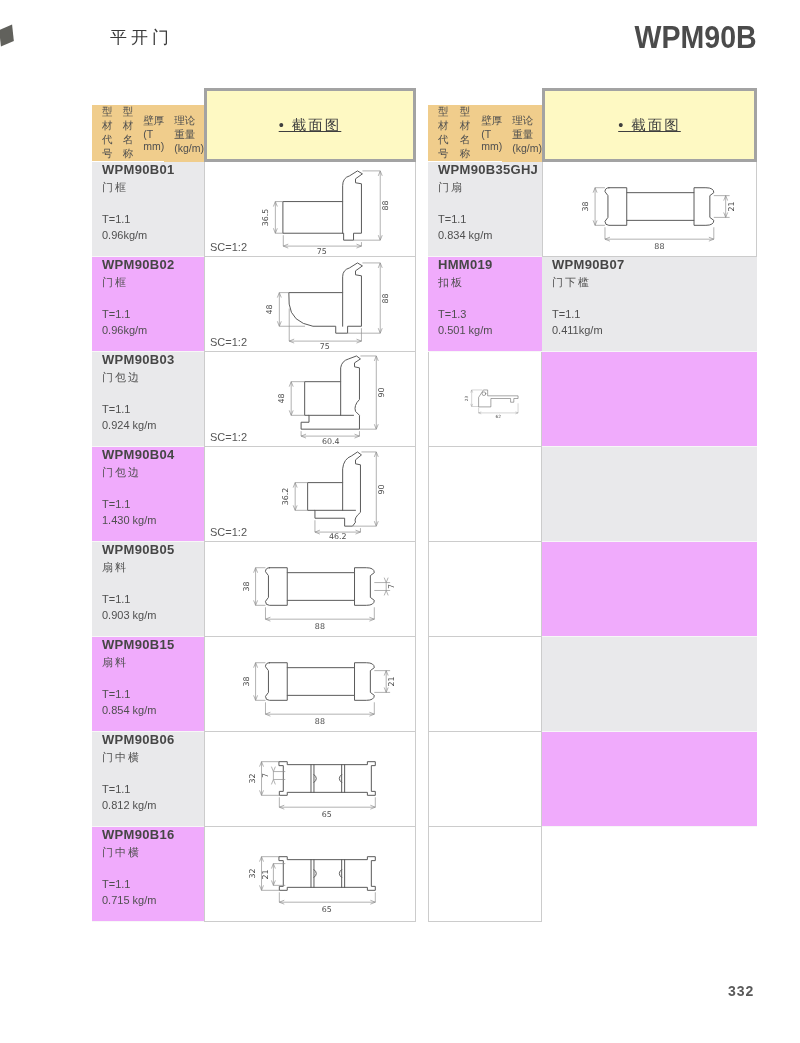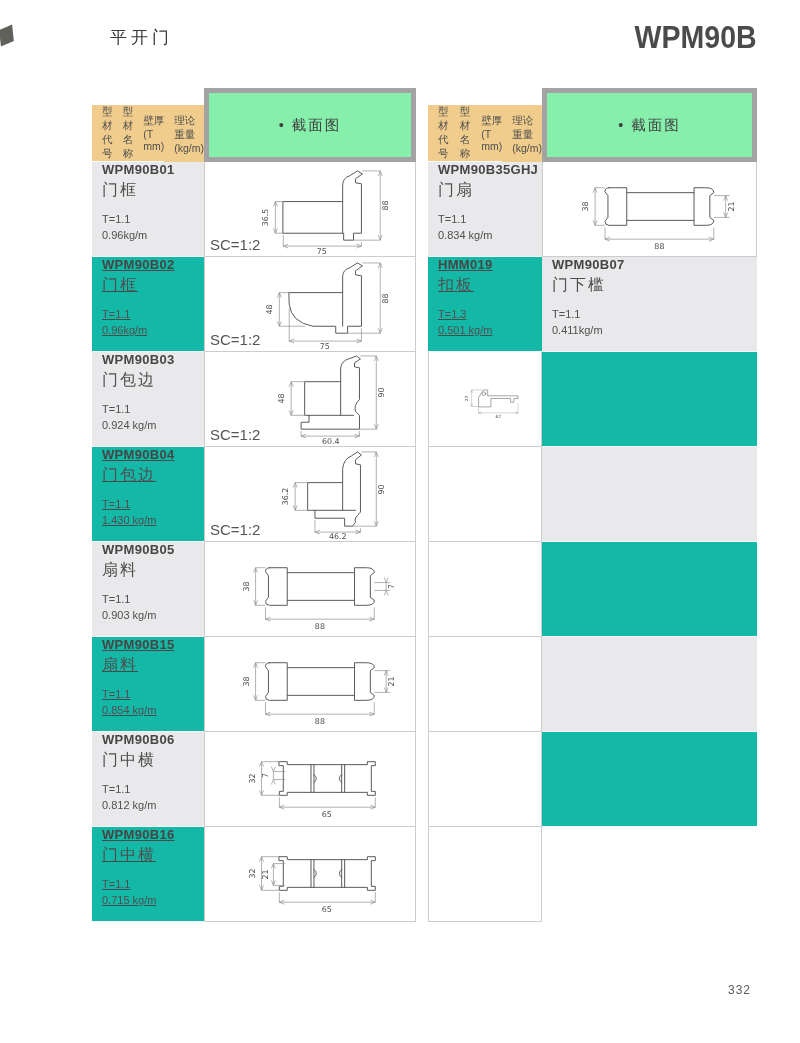--- a/index.html
+++ b/index.html
@@ -5,45 +5,45 @@
   html,body{margin:0;padding:0;}
   body{
     width:800px;height:1043px;position:relative;background:#ffffff;
     font-family:"Liberation Sans",sans-serif;color:#4a4a4a;overflow:hidden;
   }
   .scan-mark{position:absolute;left:0;top:27px;width:13px;height:17px;background:#45453f;
     transform:skewY(-18deg) rotate(-6deg);opacity:.85;}
   .cat-title{position:absolute;left:92px;top:26px;font-size:17px;letter-spacing:4px;color:#3a3a3a;margin-left:18px;}
   .model-title{position:absolute;right:43px;top:20px;font-size:31px;font-weight:bold;color:#4b4b4b;
     transform:scaleX(.92);transform-origin:right center;letter-spacing:0;}
-  .page-num{position:absolute;left:728px;top:983px;font-size:12px;font-weight:normal;color:#5a5a5a;letter-spacing:1px;}
+  .page-num{position:absolute;left:728px;top:983px;font-size:14px;font-weight:bold;color:#5a5a5a;letter-spacing:1px;}
 
   .ptable{position:absolute;top:88px;display:grid;grid-template-rows:74px repeat(8,95px);}
   .ptable.lft{left:92px;width:324px;grid-template-columns:112px 212px;}
   .ptable.rgt{left:428px;width:329px;grid-template-columns:114px 215px;}
 
   .head-labels{display:flex;margin-top:17px;}
   .hlabel{flex:1;background:#f0cd8c;display:flex;align-items:center;
     padding-left:10px;font-size:10.5px;color:#4f4f4f;border-bottom:1px solid #ffffff;box-sizing:border-box;}
   .hlabel:last-child{border-bottom:none;}
-  .head-section{background:#86efac;border:5px solid #a3a3a3;box-sizing:border-box;
-    display:flex;align-items:center;justify-content:center;font-size:14.5px;color:#3f3f3f;letter-spacing:2px;}
+  .head-section{background:#fef9c3;border:3px solid #a3a3a3;box-sizing:border-box;
+    display:flex;align-items:center;justify-content:center;font-size:14.5px;color:#3f3f3f;letter-spacing:2px;text-decoration:underline;}
 
   .plabel{box-sizing:border-box;display:flex;flex-direction:column;
     padding:0 6px 12px 10px;border-bottom:1px solid #f7f7f7;}
   .plabel.gry{background:#e9e9eb;}
-  .plabel.tan{background:#14b8a6;text-decoration:underline;}
+  .plabel.tan{background:#f0abfc;}
   .pcode{font-size:13px;font-weight:600;color:#464646;letter-spacing:.3px;}
-  .pname{font-size:16px;letter-spacing:2px;margin-top:3px;color:#4f4f4f;}
+  .pname{font-size:11px;letter-spacing:2px;margin-top:3px;color:#4f4f4f;}
   .pspacer{flex:1;}
   .pthk,.pwt{font-size:11px;color:#4f4f4f;line-height:1.45;}
 
   .pdiag{position:relative;background:#ffffff;border:1px solid #cccccc;border-top:none;box-sizing:border-box;}
   .pdiag svg{display:block;width:100%;height:93px;}
-  .sc{position:absolute;left:5px;bottom:3px;font-size:15px;color:#555555;}
+  .sc{position:absolute;left:5px;bottom:3px;font-size:11px;color:#555555;}
 
   .pf{fill:none;stroke:#585858;stroke-width:1;stroke-linejoin:round;stroke-linecap:round;}
   .dl{fill:none;stroke:#8f8f8f;stroke-width:.7;}
   .dt{font-family:"DejaVu Sans",sans-serif;font-size:8px;fill:#4c4c4c;}
 </style>
 </head>
 <body>
 
 <div class="scan-mark"></div>
 <div class="cat-title">平开门</div>

